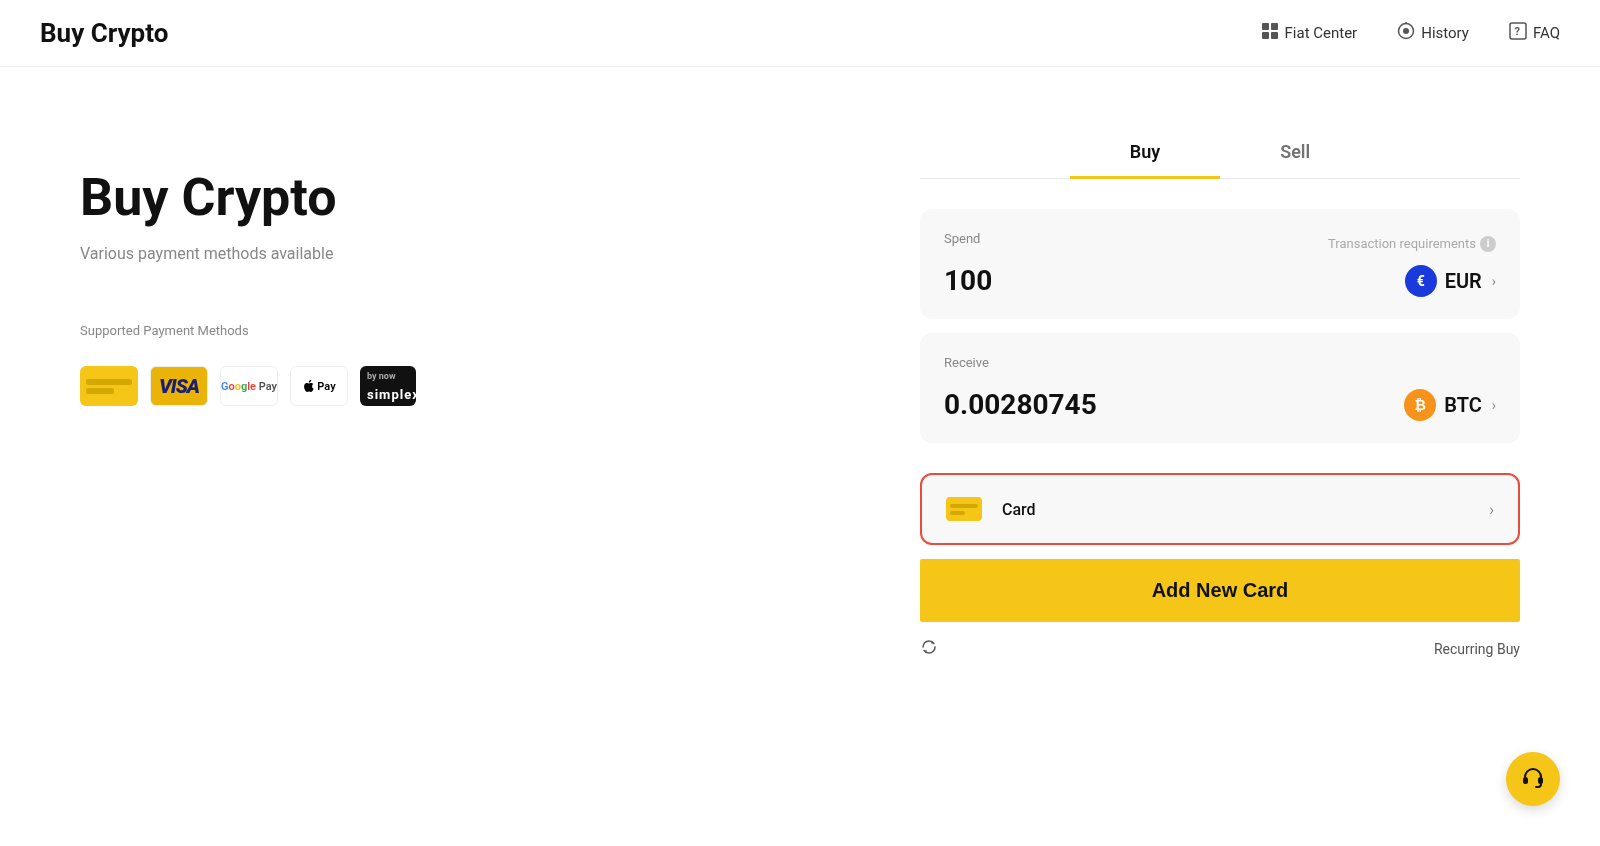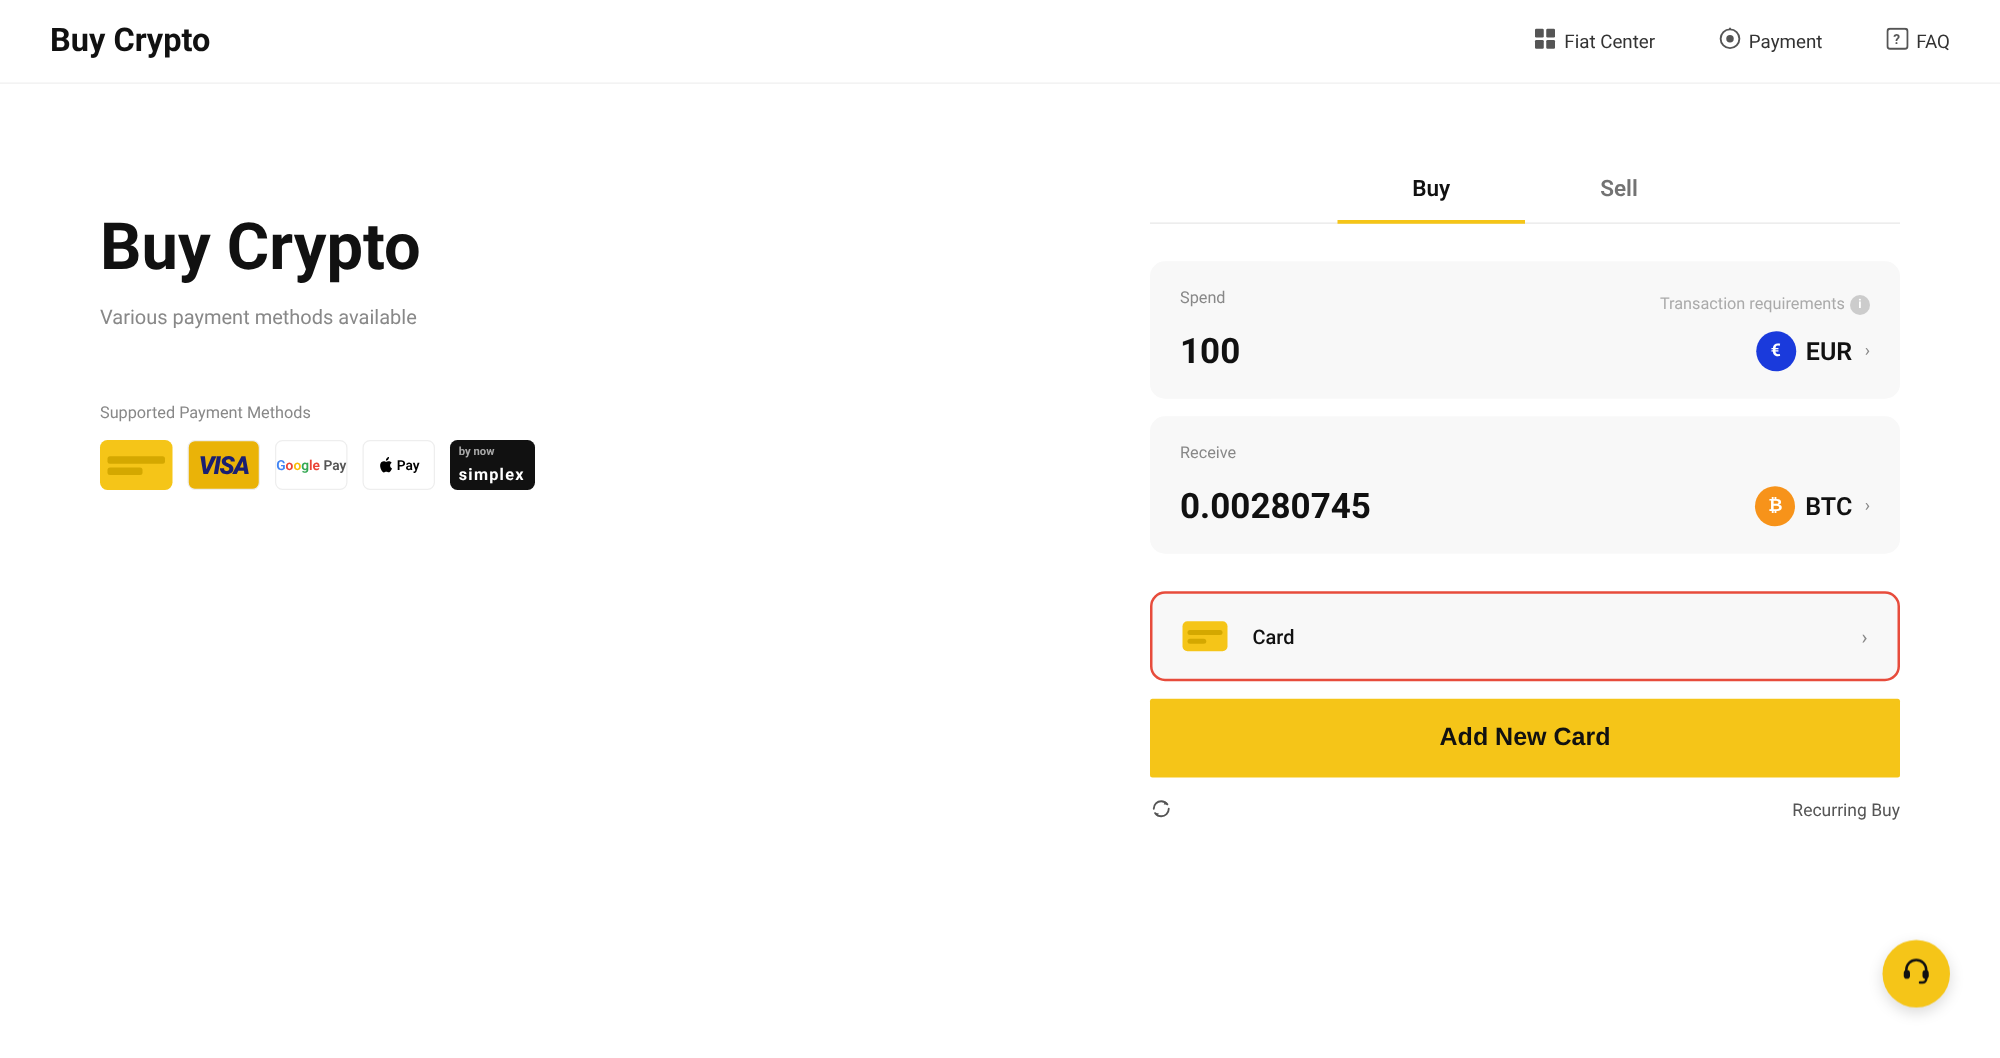--- a/index.html
+++ b/index.html
@@ -22,21 +22,21 @@
       border-bottom: 1px solid #f0f0f0;
     }
     .header-title {
       font-size: 26px;
       font-weight: 700;
       color: #111;
     }
     .header-nav {
       display: flex;
       align-items: flex-end;
-      gap: 51px;
+      gap: 40px;
     }
     .nav-item {
       display: flex;
       align-items: center;
       gap: 6px;
       cursor: pointer;
       font-size: 15px;
       color: #333;
     }
     .nav-icon {
@@ -63,21 +63,21 @@
       margin-bottom: 16px;
     }
     .hero-subtitle {
       font-size: 16px;
       color: #888;
       margin-bottom: 60px;
     }
     .payment-methods-label {
       font-size: 13px;
       color: #888;
-      margin-bottom: 14px;
+      margin-bottom: 28px;
     }
     .payment-icons {
       display: flex;
       align-items: center;
       gap: 12px;
     }
     .payment-icon {
       height: 40px;
       width: 58px;
       border-radius: 6px;
@@ -136,21 +136,21 @@
     }
     .payment-icon.simplex {
       background: #111;
       color: #fff;
       font-size: 10px;
       font-weight: 700;
       flex-direction: column;
       align-items: flex-start;
       padding: 5px 7px;
       gap: 6px;
-      width: 68px;
+      width: 56px;
     }
 
     
     .right-panel {
       width: 600px;
     }
 
     
     .tabs {
       display: flex;
@@ -359,21 +359,21 @@
       <span>Fiat Center</span>
     </div>
     <div class="nav-item">
       <span class="nav-icon">
         <svg width="18" height="18" viewBox="0 0 18 18" fill="none">
           <circle cx="9" cy="9" r="7.5" stroke="#555" stroke-width="1.5"></circle>
           <circle cx="9" cy="9" r="3" fill="#555"></circle>
           <path d="M9 2 L9 0" stroke="#555" stroke-width="1.5"></path>
         </svg>
       </span>
-      <span>Payment</span>
+      <span>History</span>
     </div>
     <div class="nav-item">
       <span class="nav-icon">
         <svg width="18" height="18" viewBox="0 0 18 18" fill="none">
           <rect x="1" y="1" width="16" height="16" rx="2" stroke="#555" stroke-width="1.5"></rect>
           <text x="5.5" y="13" font-size="11" font-weight="700" fill="#555">?</text>
         </svg>
       </span>
       <span>FAQ</span>
     </div>

